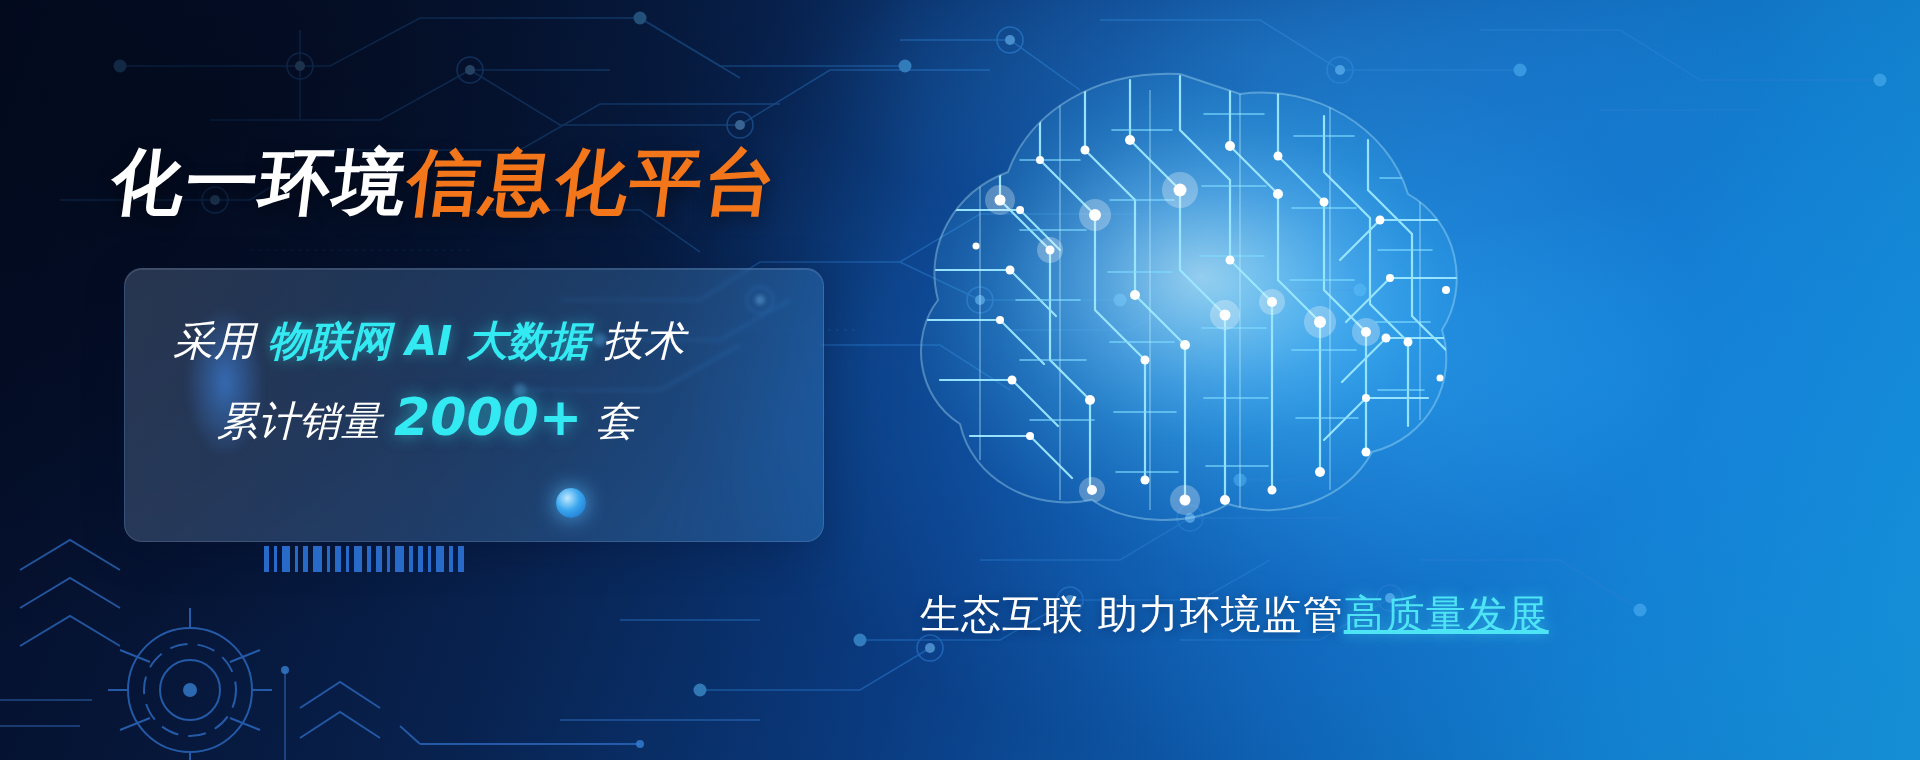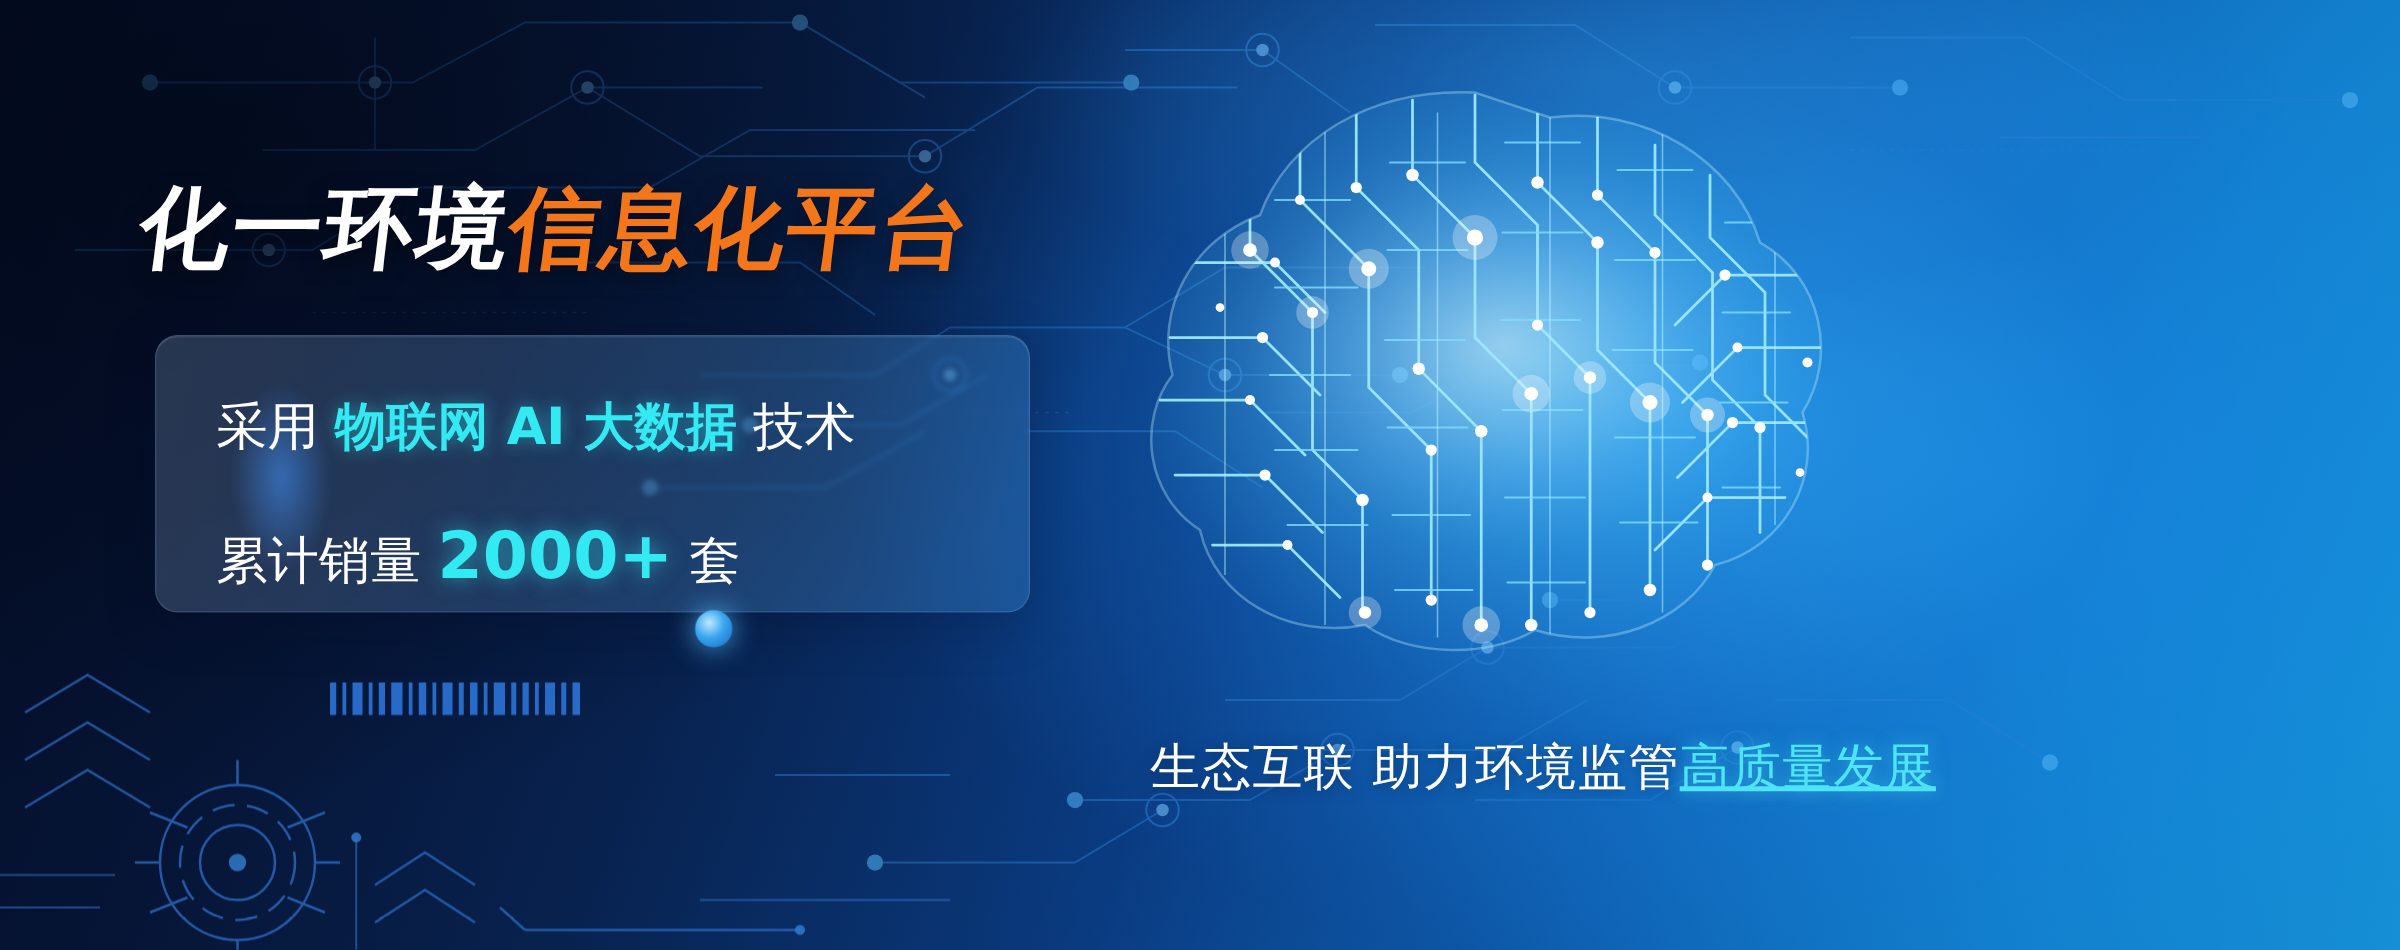--- a/index.html
+++ b/index.html
@@ -29,32 +29,32 @@
 
   
   .title{position:absolute;left:112px;top:146px;white-space:nowrap;
     font-size:72px;font-weight:bold;letter-spacing:2px;line-height:1;
     font-family:"DejaVu Sans","Liberation Sans",sans-serif;
     transform:skewX(-7deg);}
   .title .w{color:#ffffff;text-shadow:0 6px 18px rgba(0,0,0,.45);}
   .title .o{color:#F4761B;text-shadow:0 6px 18px rgba(0,0,0,.45);}
 
   
-  .card{position:absolute;left:124px;top:268px;width:700px;height:222px;
+  .card{position:absolute;left:124px;top:268px;width:700px;height:274px;
     border-radius:18px;
     background:linear-gradient(100deg, rgba(125,150,185,0.30) 0%, rgba(90,140,195,0.30) 45%, rgba(60,140,210,0.34) 100%);
     border:1px solid rgba(190,220,255,0.16);
     box-shadow:inset 0 1px 0 rgba(255,255,255,.12), 0 10px 40px rgba(0,10,40,.25);
-    backdrop-filter:blur(2px);overflow:hidden;}
+    backdrop-filter:blur(2px);overflow:hidden;font-style:italic;}
   .card::before{content:"";position:absolute;left:40px;top:8px;width:120px;height:210px;
     background:radial-gradient(ellipse 55px 105px at 50% 50%, rgba(70,150,255,0.55), rgba(40,110,220,0.0) 72%);filter:blur(3px);}
   .cardline{position:absolute;left:48px;white-space:nowrap;line-height:1;
     font-family:"DejaVu Sans","Liberation Sans",sans-serif;}
   .l1{top:52px;font-size:41px;}
-  .l2{top:150px;font-size:41px;}
+  .l2{top:122px;font-size:41px;margin-left:44px;}
   .cw{color:#ffffff;font-weight:normal;}
   .cc{color:#33E9F2;font-weight:bold;text-shadow:0 0 14px rgba(51,233,242,.45);}
   .num{color:#33E9F2;font-weight:bold;font-size:52px;text-shadow:0 0 16px rgba(51,233,242,.5);}
 
   
   .tagline{position:absolute;left:920px;top:594px;white-space:nowrap;
     font-size:40px;line-height:1;letter-spacing:1px;
     font-family:"DejaVu Sans","Liberation Sans",sans-serif;
     text-shadow:0 2px 10px rgba(0,30,70,.5);}
   .tw{color:#ffffff;}

